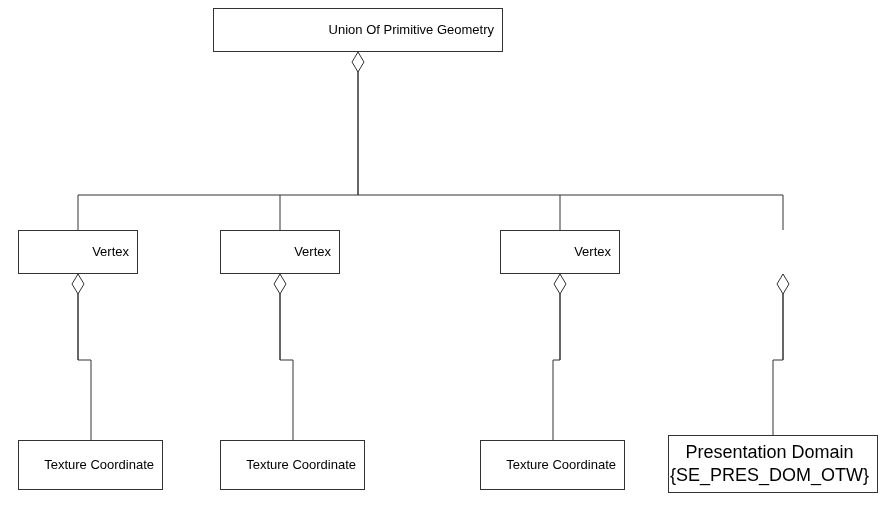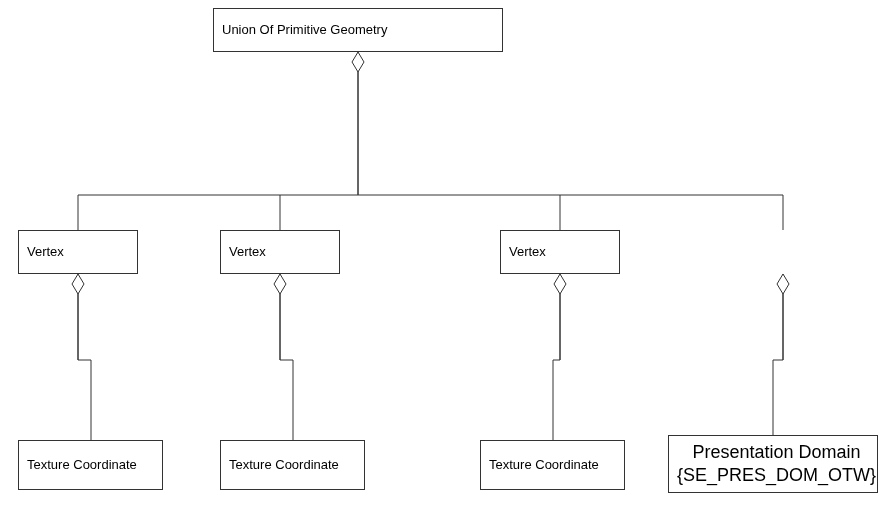--- a/index.html
+++ b/index.html
@@ -18,21 +18,21 @@
       height: 506px;
       position: relative;
     }
 
     .box {
       position: absolute;
       border: 1px solid #333;
       background: #fff;
       display: flex;
       align-items: center;
-      justify-content: flex-start;
+      justify-content: flex-end;
       text-align: center;
       padding: 20px 8px;
       line-height: 1.3;
     }
 
     svg.lines {
       position: absolute;
       top: 0;
       left: 0;
       width: 890px;

